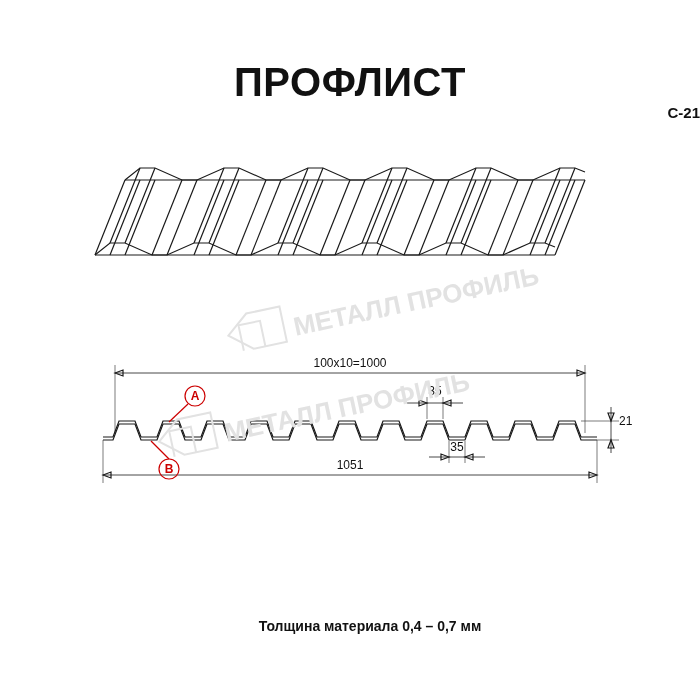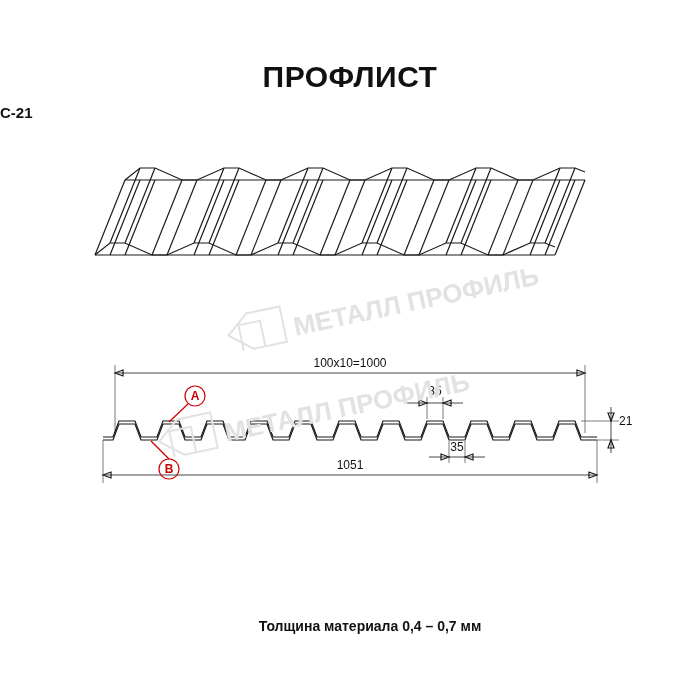--- a/index.html
+++ b/index.html
@@ -18,31 +18,31 @@
   .page {
     position: absolute;
     inset: 0;
   }
   .title {
     position: absolute;
     top: 60px;
     left: 0;
     width: 700px;
     text-align: center;
-    font-size: 30px;
+    font-size: 40px;
     font-weight: bold;
     letter-spacing: 0.5px;
     color: #111111;
   }
   .subtitle {
     position: absolute;
     top: 104px;
     left: 0;
     width: 700px;
-    text-align: left;
+    text-align: right;
     font-size: 15px;
     font-weight: bold;
     color: #111111;
   }
   .perspective-wrap {
     position: absolute;
     top: 150px;
     left: 85px;
     width: 540px;
     height: 130px;

